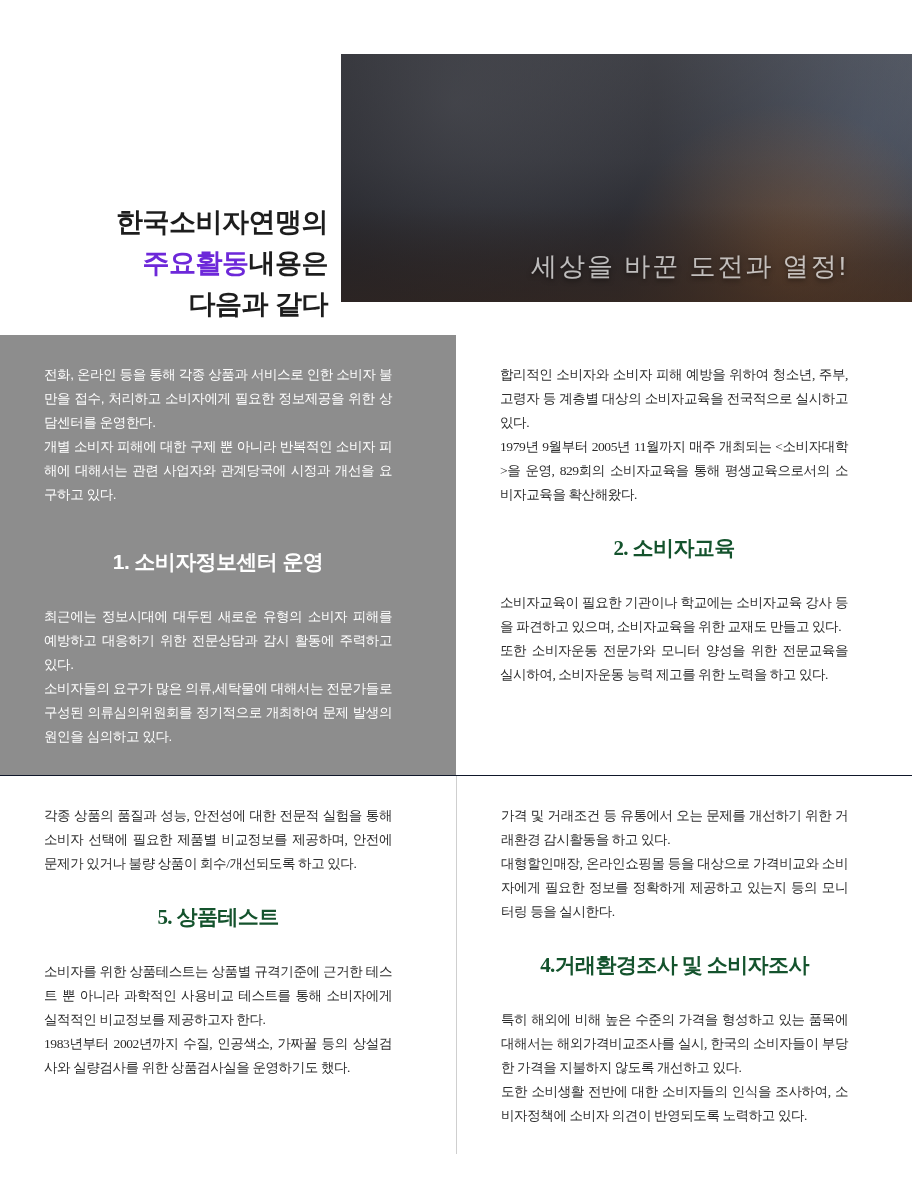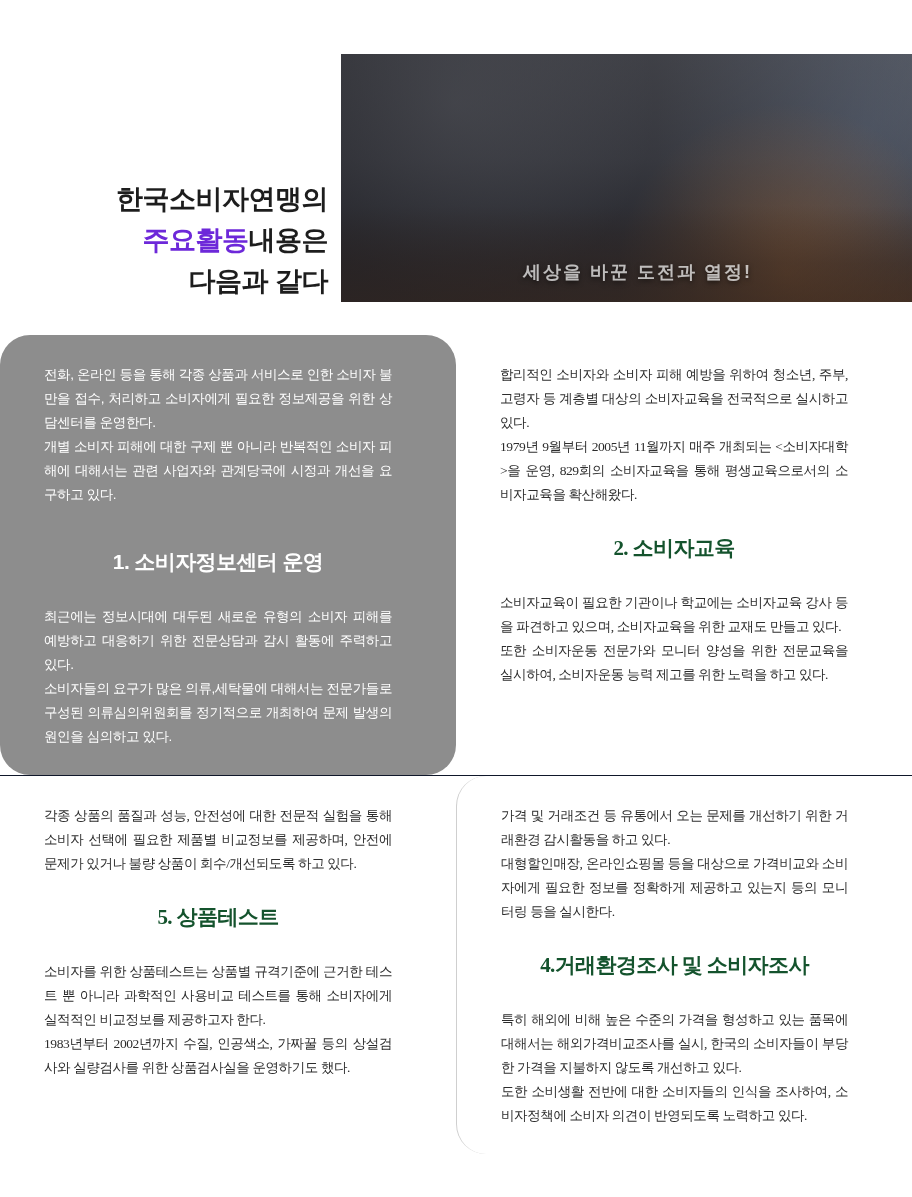--- a/index.html
+++ b/index.html
@@ -18,21 +18,21 @@
 
   
   .hero {
     position: relative;
     width: 912px;
     height: 335px;
   }
   .hero-left {
     position: absolute;
     left: 0;
-    top: 179px;
+    top: 202px;
     width: 340px;
     text-align: right;
     padding-right: 12px;
     box-sizing: border-box;
   }
   .hero-left .line {
     font-size: 27px;
     font-weight: bold;
     line-height: 41px;
     color: #1d1d1d;
@@ -88,44 +88,43 @@
     text-shadow: 0 1px 2px rgba(0,0,0,0.45);
   }
   .hero-text p {
     margin: 0 0 22px 0;
   }
   .hero-text p:last-child {
     margin-bottom: 0;
   }
   .hero-caption {
     position: absolute;
-    left: 182px;
+    left: 190px;
     bottom: 18px;
-    font-size: 18px;
-    font-weight: bold;
+    font-size: 26px;
+    font-weight: normal;
     letter-spacing: 2px;
     color: rgba(255,255,255,0.70);
     text-shadow: 0 2px 5px rgba(0,0,0,0.55);
     white-space: nowrap;
   }
 
   
   .grid {
     position: relative;
     width: 912px;
   }
   .row {
     display: flex;
     width: 912px;
   }
   .cell {
     box-sizing: border-box;
     width: 456px;
     padding: 28px 64px 26px 44px;
-    border-radius: 30px;
   }
   .cell.dark {
     background: #8d8d8d;
     color: #ffffff;
   }
   .cell.light {
     background: #ffffff;
     color: #2c2c2c;
     font-family: Liberation Serif, serif;
   }

